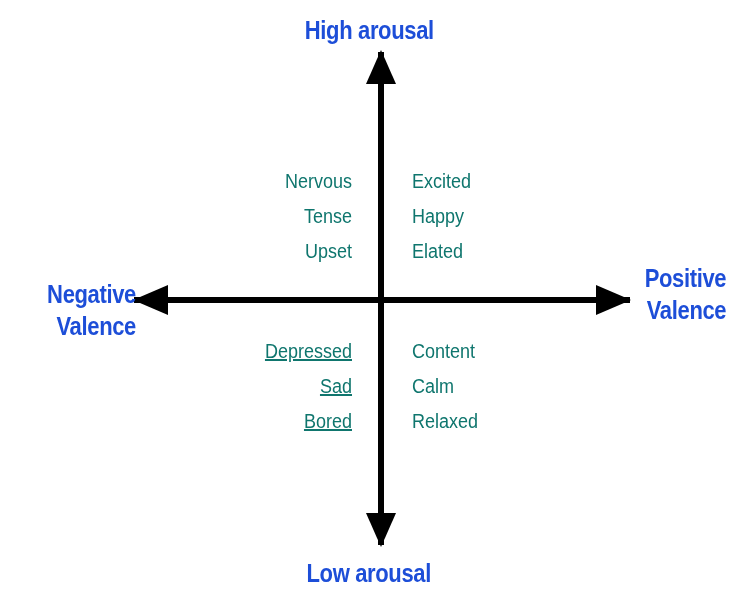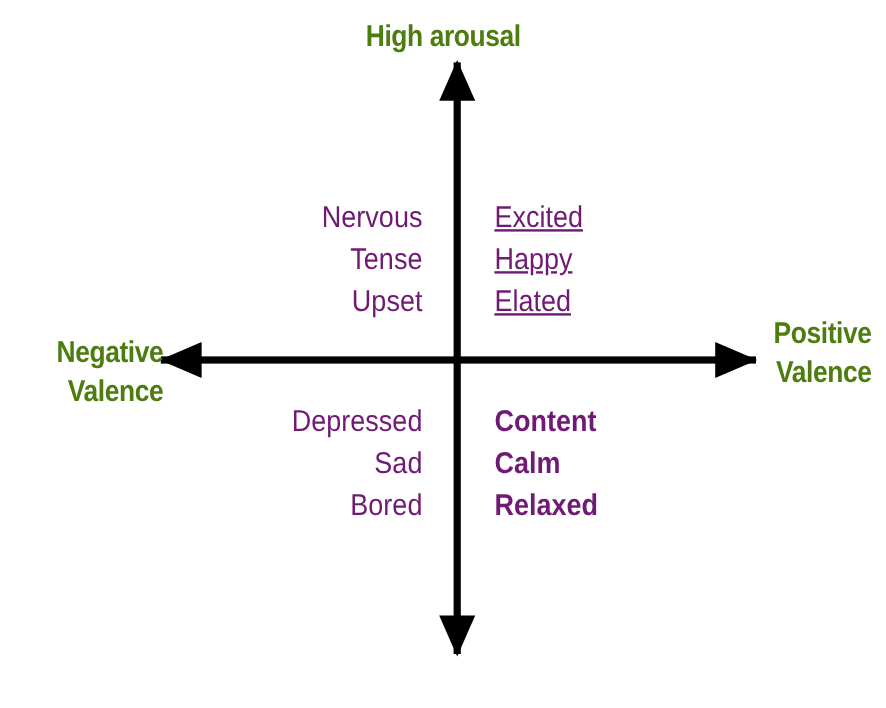--- a/index.html
+++ b/index.html
@@ -31,21 +31,21 @@
   }
 
   
   .pole-label {
     position: absolute;
     font-family: "Liberation Sans", sans-serif;
     font-weight: bold;
     font-size: 25px;
     letter-spacing: -0.4px;
     line-height: 32px;
-    color: #4d7c0f;
+    color: #1d4ed8;
     white-space: nowrap;
     transform: scaleX(0.88);
   }
 
   #label-high-arousal {
     left: 0;
     right: 0;
     top: 14px;
     text-align: center;
     transform: none;
@@ -85,23 +85,23 @@
     display: block;
     transform: scaleX(0.88);
     transform-origin: left center;
   }
 
   
   .quadrant {
     position: absolute;
     font-family: "Liberation Sans", sans-serif;
     font-weight: normal;
-    font-size: 25px;
+    font-size: 20px;
     line-height: 35px;
-    color: #701a75;
+    color: #0f766e;
     white-space: nowrap;
   }
   .quadrant .word {
     display: block;
     transform: scaleX(0.90);
   }
 
   .quadrant.right-aligned { text-align: right; }
   .quadrant.right-aligned .word { transform-origin: right center; }
   .quadrant.left-aligned  { text-align: left; }
@@ -109,32 +109,31 @@
 
   #quadrant-high-negative {   
     left: 190px;
     width: 162px;
     top: 164px;
   }
   #quadrant-high-positive {   
     left: 412px;
     width: 180px;
     top: 164px;
-    text-decoration: underline;
   }
   #quadrant-low-negative {    
     left: 190px;
     width: 162px;
     top: 334px;
+    text-decoration: underline;
   }
   #quadrant-low-positive {    
     left: 412px;
     width: 180px;
     top: 334px;
-    font-weight: bold;
   }
 </style>
 </head>
 <body>
 
 <div id="diagram">
 
   <svg id="axes" viewBox="0 0 738 590">
 
     <rect x="378" y="52" width="6" height="493" fill="#000000"></rect>
@@ -147,20 +146,23 @@
 
     <polygon points="133,300 168,315 168,285" fill="#000000"></polygon>
 
     <polygon points="631,300 596,315 596,285" fill="#000000"></polygon>
   </svg>
 
   <div class="pole-label" id="label-high-arousal">
     <span class="pole-text">High arousal</span>
   </div>
 
+  <div class="pole-label" id="label-low-arousal">
+    <span class="pole-text">Low arousal</span>
+  </div>
 
   <div class="pole-label" id="label-negative-valence">
     <span class="pole-line">Negative</span>
     <span class="pole-line">Valence</span>
   </div>
 
   <div class="pole-label" id="label-positive-valence">
     <span class="pole-line">Positive</span>
     <span class="pole-line">Valence</span>
   </div>

